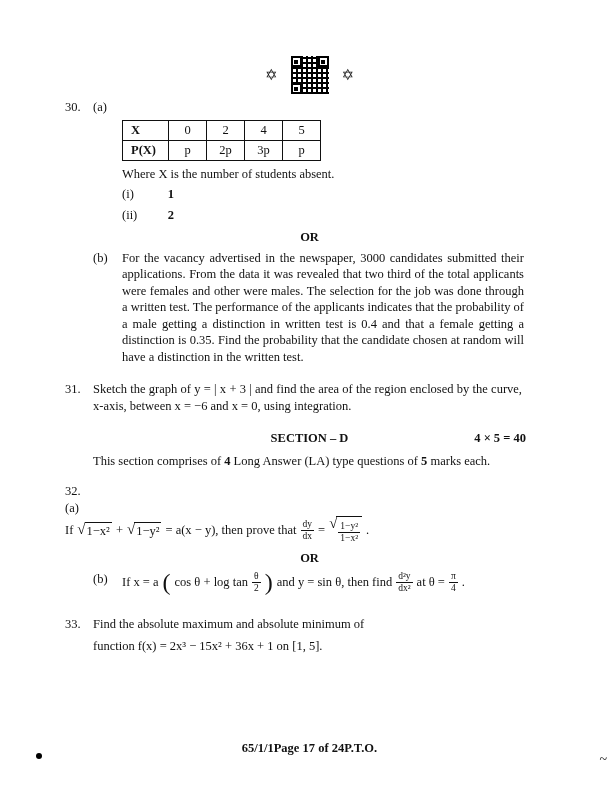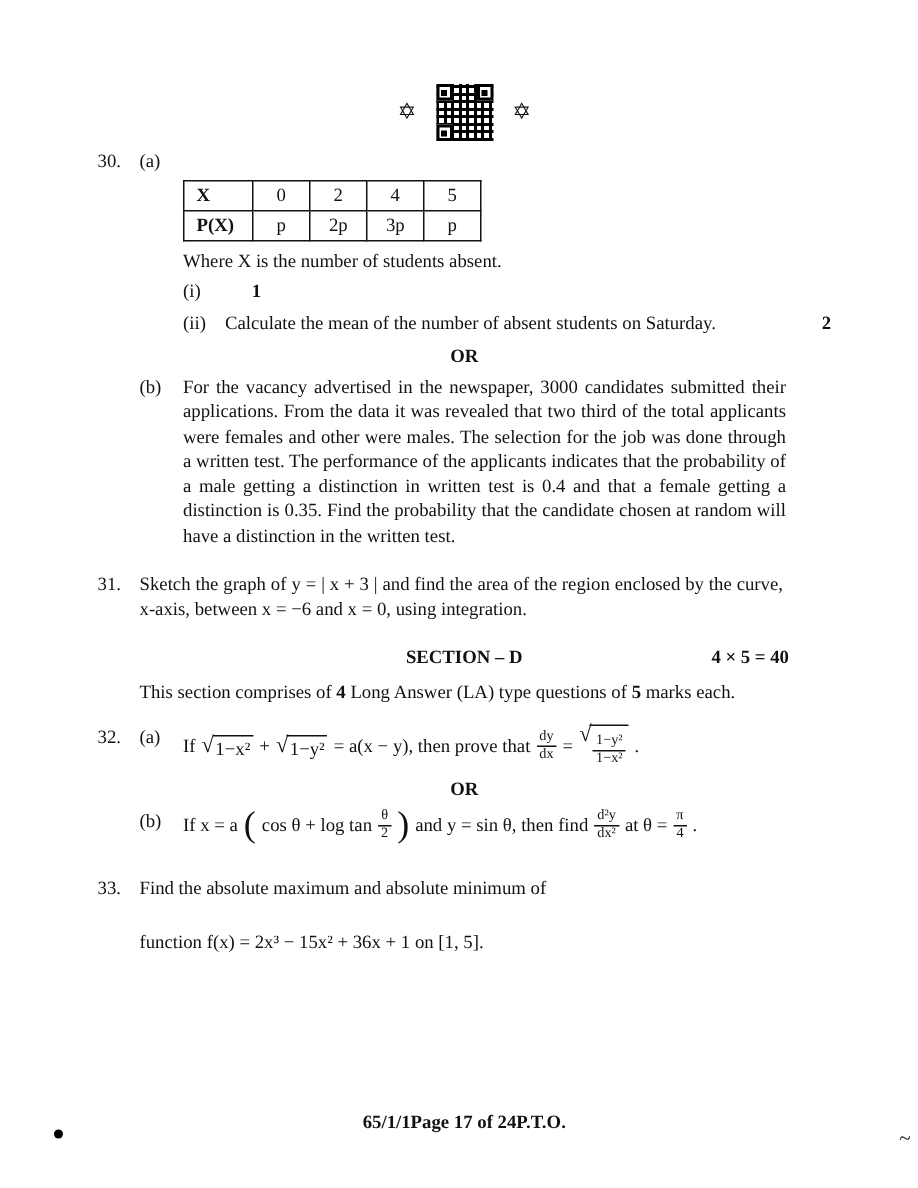--- a/index.html
+++ b/index.html
@@ -41,22 +41,22 @@
   .frac .top { border-bottom:1px solid #111; padding:0 2px; }
   .frac .bot { padding:0 2px; }
   .sqrt { display:inline-flex; align-items:flex-start; }
   .sqrt .sgn { font-size:15px; line-height:14px; margin-right:-1px; }
   .sqrt .bar { border-top:1px solid #111; padding:1px 2px 0; line-height:14px; }
   .bigp { font-size:24px; line-height:22px; font-weight:400; }
 
   .secrow { position:relative; text-align:center; font-weight:bold; margin:16px 0 6px; }
   .secrow .sec-marks { position:absolute; right:28px; top:0; font-weight:bold; }
 
-  .mt4{margin-top:4px;} .mt14{margin-top:14px;} .mt16{margin-top:16px;} .mt22{margin-top:22px;}
-  .q33-line2 { margin-top:20px; }
+  .mt4{margin-top:4px;} .mt14{margin-top:14px;flex-direction:column;} .mt16{margin-top:16px;} .mt22{margin-top:22px;}
+  .q33-line2 { margin-top:6px; }
 
   .footer { position:absolute; left:65px; right:58px; top:740px; display:flex; justify-content:center; font-weight:bold; }
   .dot { position:absolute; left:36px; top:753px; width:6px; height:6px; background:#000; border-radius:50%; }
   .tilde { position:absolute; right:5px; top:752px; font-size:14px; }
 </style>
 </head>
 <body>
 
 <div class="page">
 
@@ -105,21 +105,20 @@
 
   <div class="row mt4">
     <span class="gap2"></span>
     <span class="sublabel">(i)</span>
     <span class="marks">1</span>
   </div>
 
   <div class="row mt4">
     <span class="gap2"></span>
     <span class="sublabel">(ii)</span>
-    <div class="content">Calculate the mean of the number of absent students on Saturday.</div>
     <span class="marks bottom">2</span>
   </div>
 
   <div class="or">OR</div>
 
   <div class="row">
     <span class="qnum"></span>
     <span class="plabel">(b)</span>
     <div class="content">For the vacancy advertised in the newspaper, 3000 candidates submitted their applications. From the data it was revealed that two third of the total applicants were females and other were males. The selection for the job was done through a written test. The performance of the applicants indicates that the probability of a male getting a distinction in written test is 0.4 and that a female getting a distinction is 0.35. Find the probability that the candidate chosen at random will have a distinction in the written test.</div>
     <span class="marks"></span>

